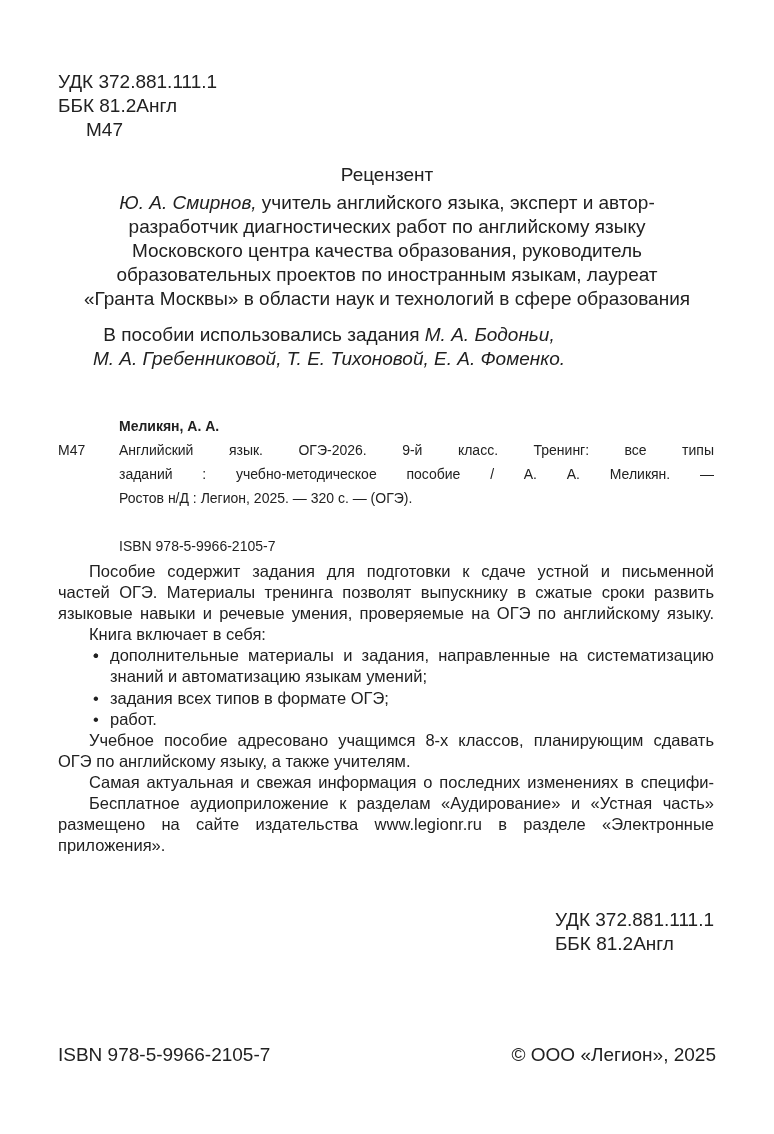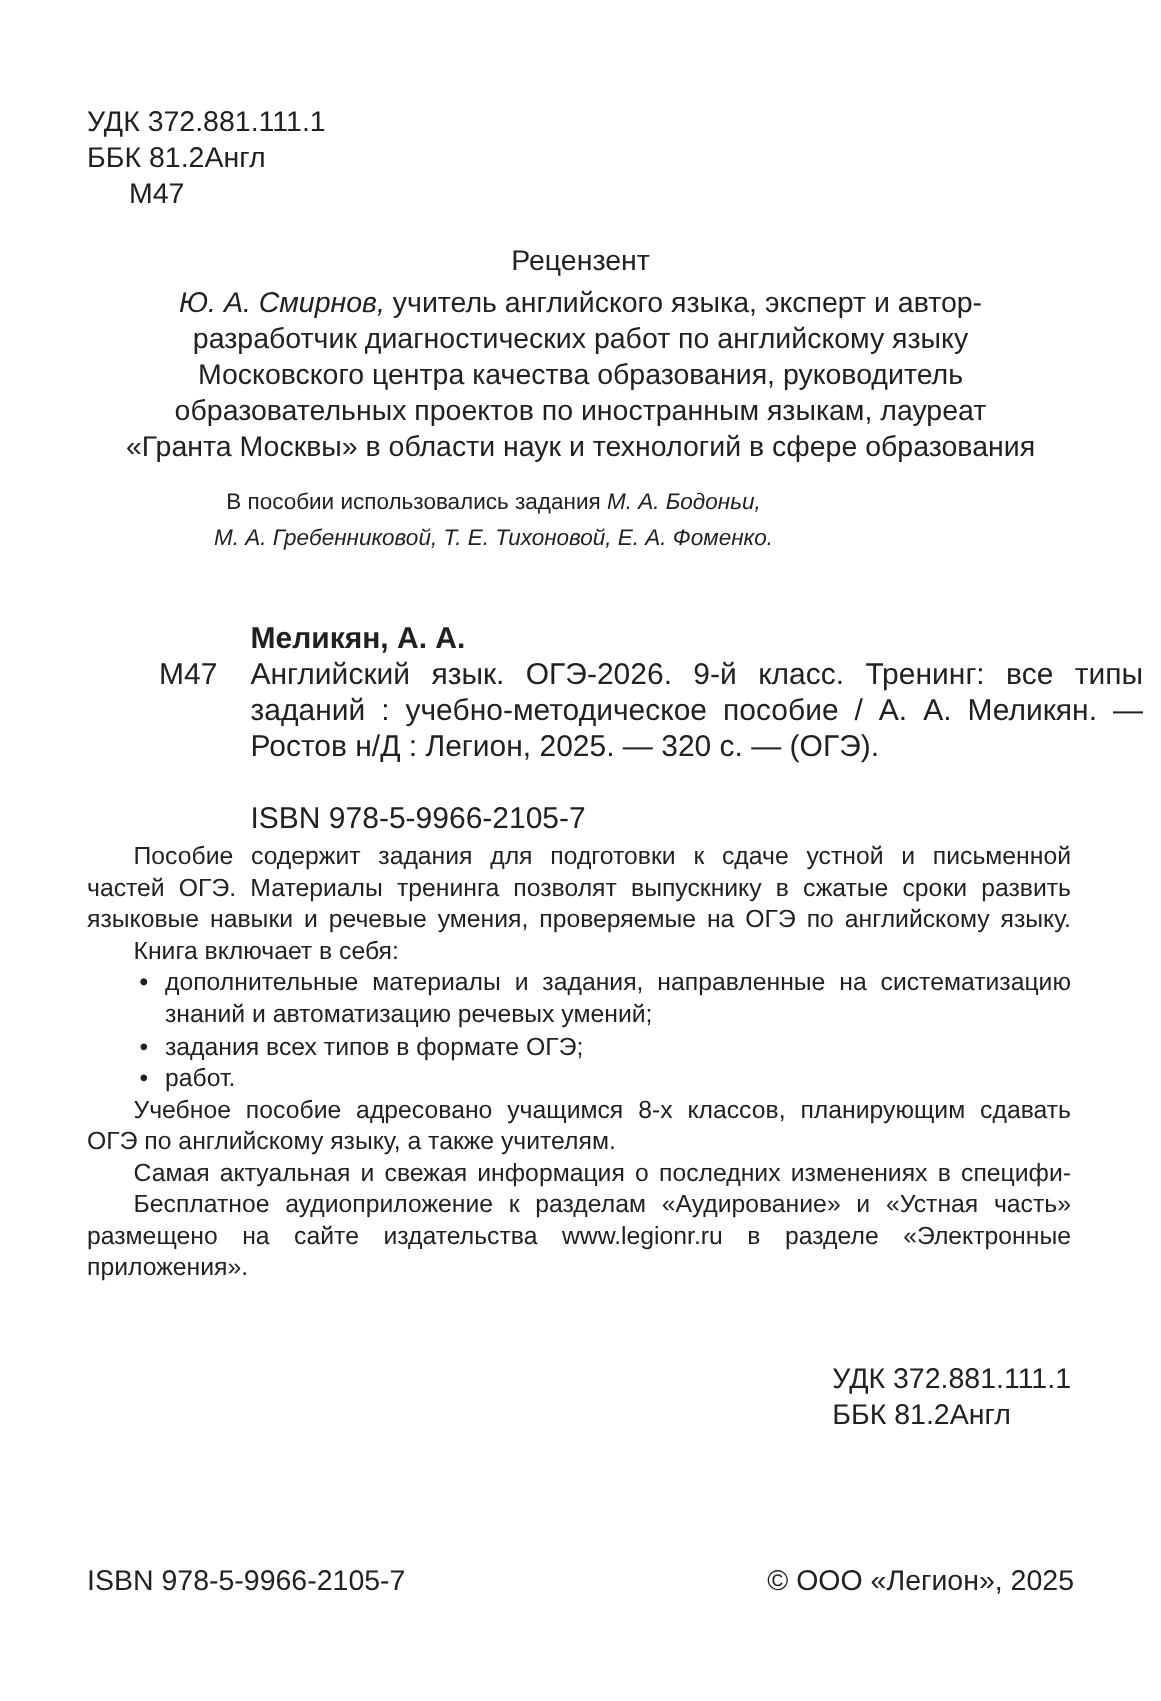--- a/index.html
+++ b/index.html
@@ -17,24 +17,24 @@
   
   .top-meta { position: absolute; left: 58px; top: 70px; font-size: 19px; line-height: 24px; }
   .top-meta .indent { padding-left: 28px; }
 
   
   .reviewer { position: absolute; left: 0; top: 163px; width: 774px; text-align: center; font-size: 19px; line-height: 24px; }
   .reviewer .heading { margin-bottom: 4px; }
   em { }
 
   
-  .credits { position: absolute; left: 0; top: 323px; width: 658px; text-align: center; font-size: 15px; line-height: 24px; }
+  .credits { position: absolute; left: 0; top: 323px; width: 658px; text-align: center; font-size: 19px; line-height: 24px; }
 
   
-  .bib { position: absolute; left: 58px; top: 414px; width: 656px; font-size: 20px; line-height: 24px; margin-left: 48px; }
+  .bib { position: absolute; left: 58px; top: 414px; width: 656px; font-size: 14px; line-height: 24px; }
   .bib-author { margin-left: 61px; font-weight: 700; }
   .bib-row { position: relative; }
   .bib-code { position: absolute; left: 0; top: 0; }
   .bib-line { margin-left: 61px; }
   .bib-isbn { margin-left: 61px; margin-top: 24px; }
 
   .just { text-align: justify; text-align-last: justify; }
 
   
   .annotation { position: absolute; left: 58px; top: 561px; width: 656px; font-size: 16.5px; line-height: 21.1px; }
@@ -87,21 +87,21 @@
     <div class="bib-isbn">ISBN 978-5-9966-2105-7</div>
   </div>
 
   <div class="annotation">
     <div class="first just">Пособие содержит задания для подготовки к сдаче устной и письменной</div>
     <div class="just">частей ОГЭ. Материалы тренинга позволят выпускнику в сжатые сроки развить</div>
     <div class="just">языковые навыки и речевые умения, проверяемые на ОГЭ по английскому языку.</div>
     <div class="first">Книга включает в себя:</div>
     <div class="bullet"><span class="marker">•</span></div>
     <div class="bullet just"><span class="marker">•</span><span>дополнительные материалы и задания, направленные на систематизацию</span></div>
-    <div class="cont">знаний и автоматизацию речевых умений;</div>
+    <div class="cont">знаний и автоматизацию языкам умений;</div>
     <div class="bullet"><span class="marker">•</span><span>задания всех типов в формате ОГЭ;</span></div>
     <div class="bullet"><span class="marker">•</span><span>работ.</span></div>
     <div class="first just">Учебное пособие адресовано учащимся 8-х классов, планирующим сдавать</div>
     <div>ОГЭ по английскому языку, а также учителям.</div>
     <div class="first just">Самая актуальная и свежая информация о последних изменениях в специфи-</div>
     <div class="bold first just">Бесплатное аудиоприложение к разделам «Аудирование» и «Устная часть»</div>
     <div class="bold just">размещено на сайте издательства www.legionr.ru в разделе «Электронные</div>
     <div class="bold">приложения».</div>
   </div>
 

